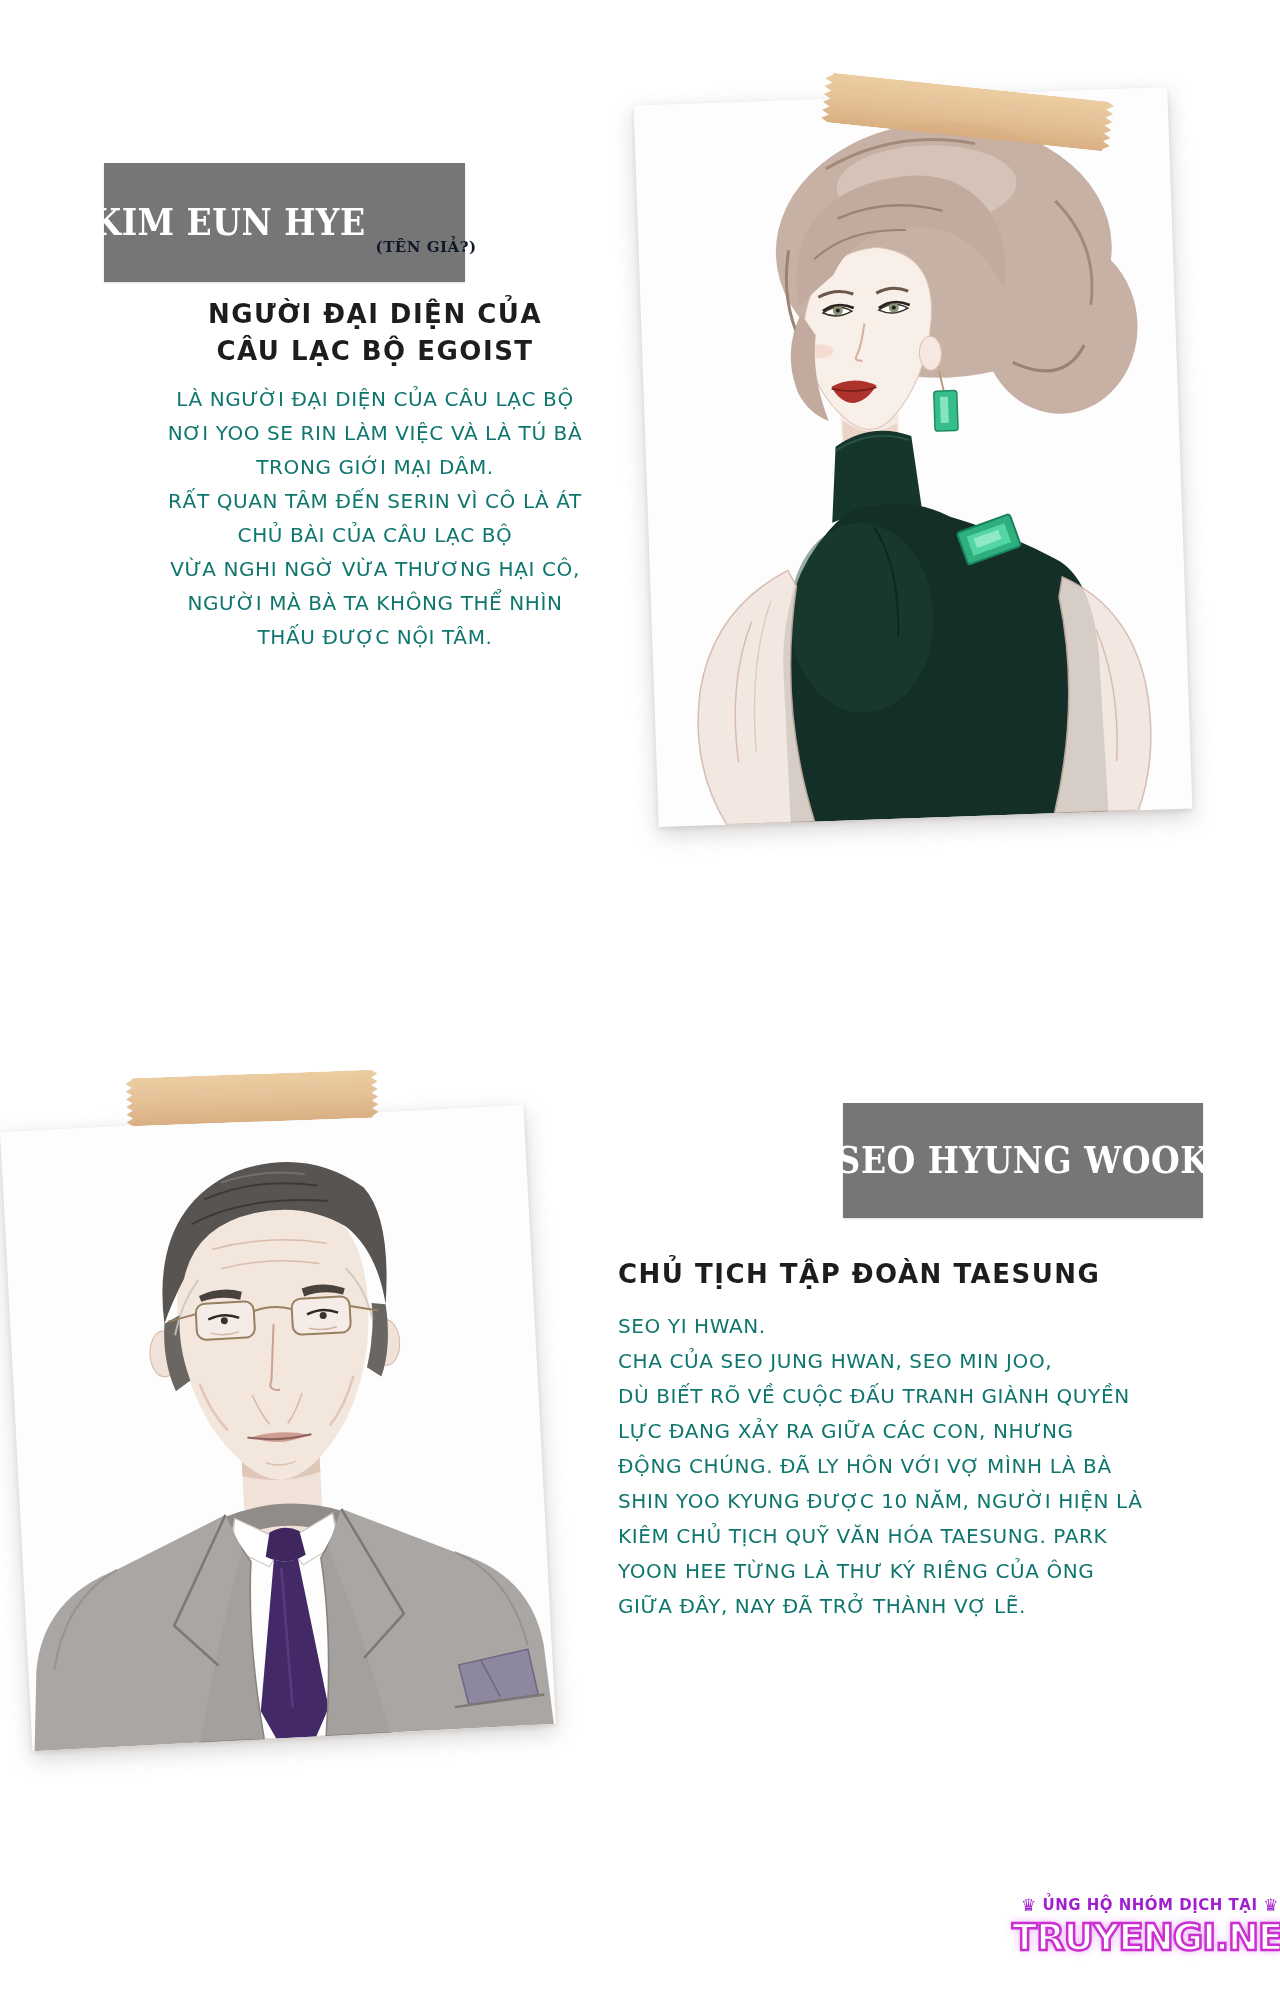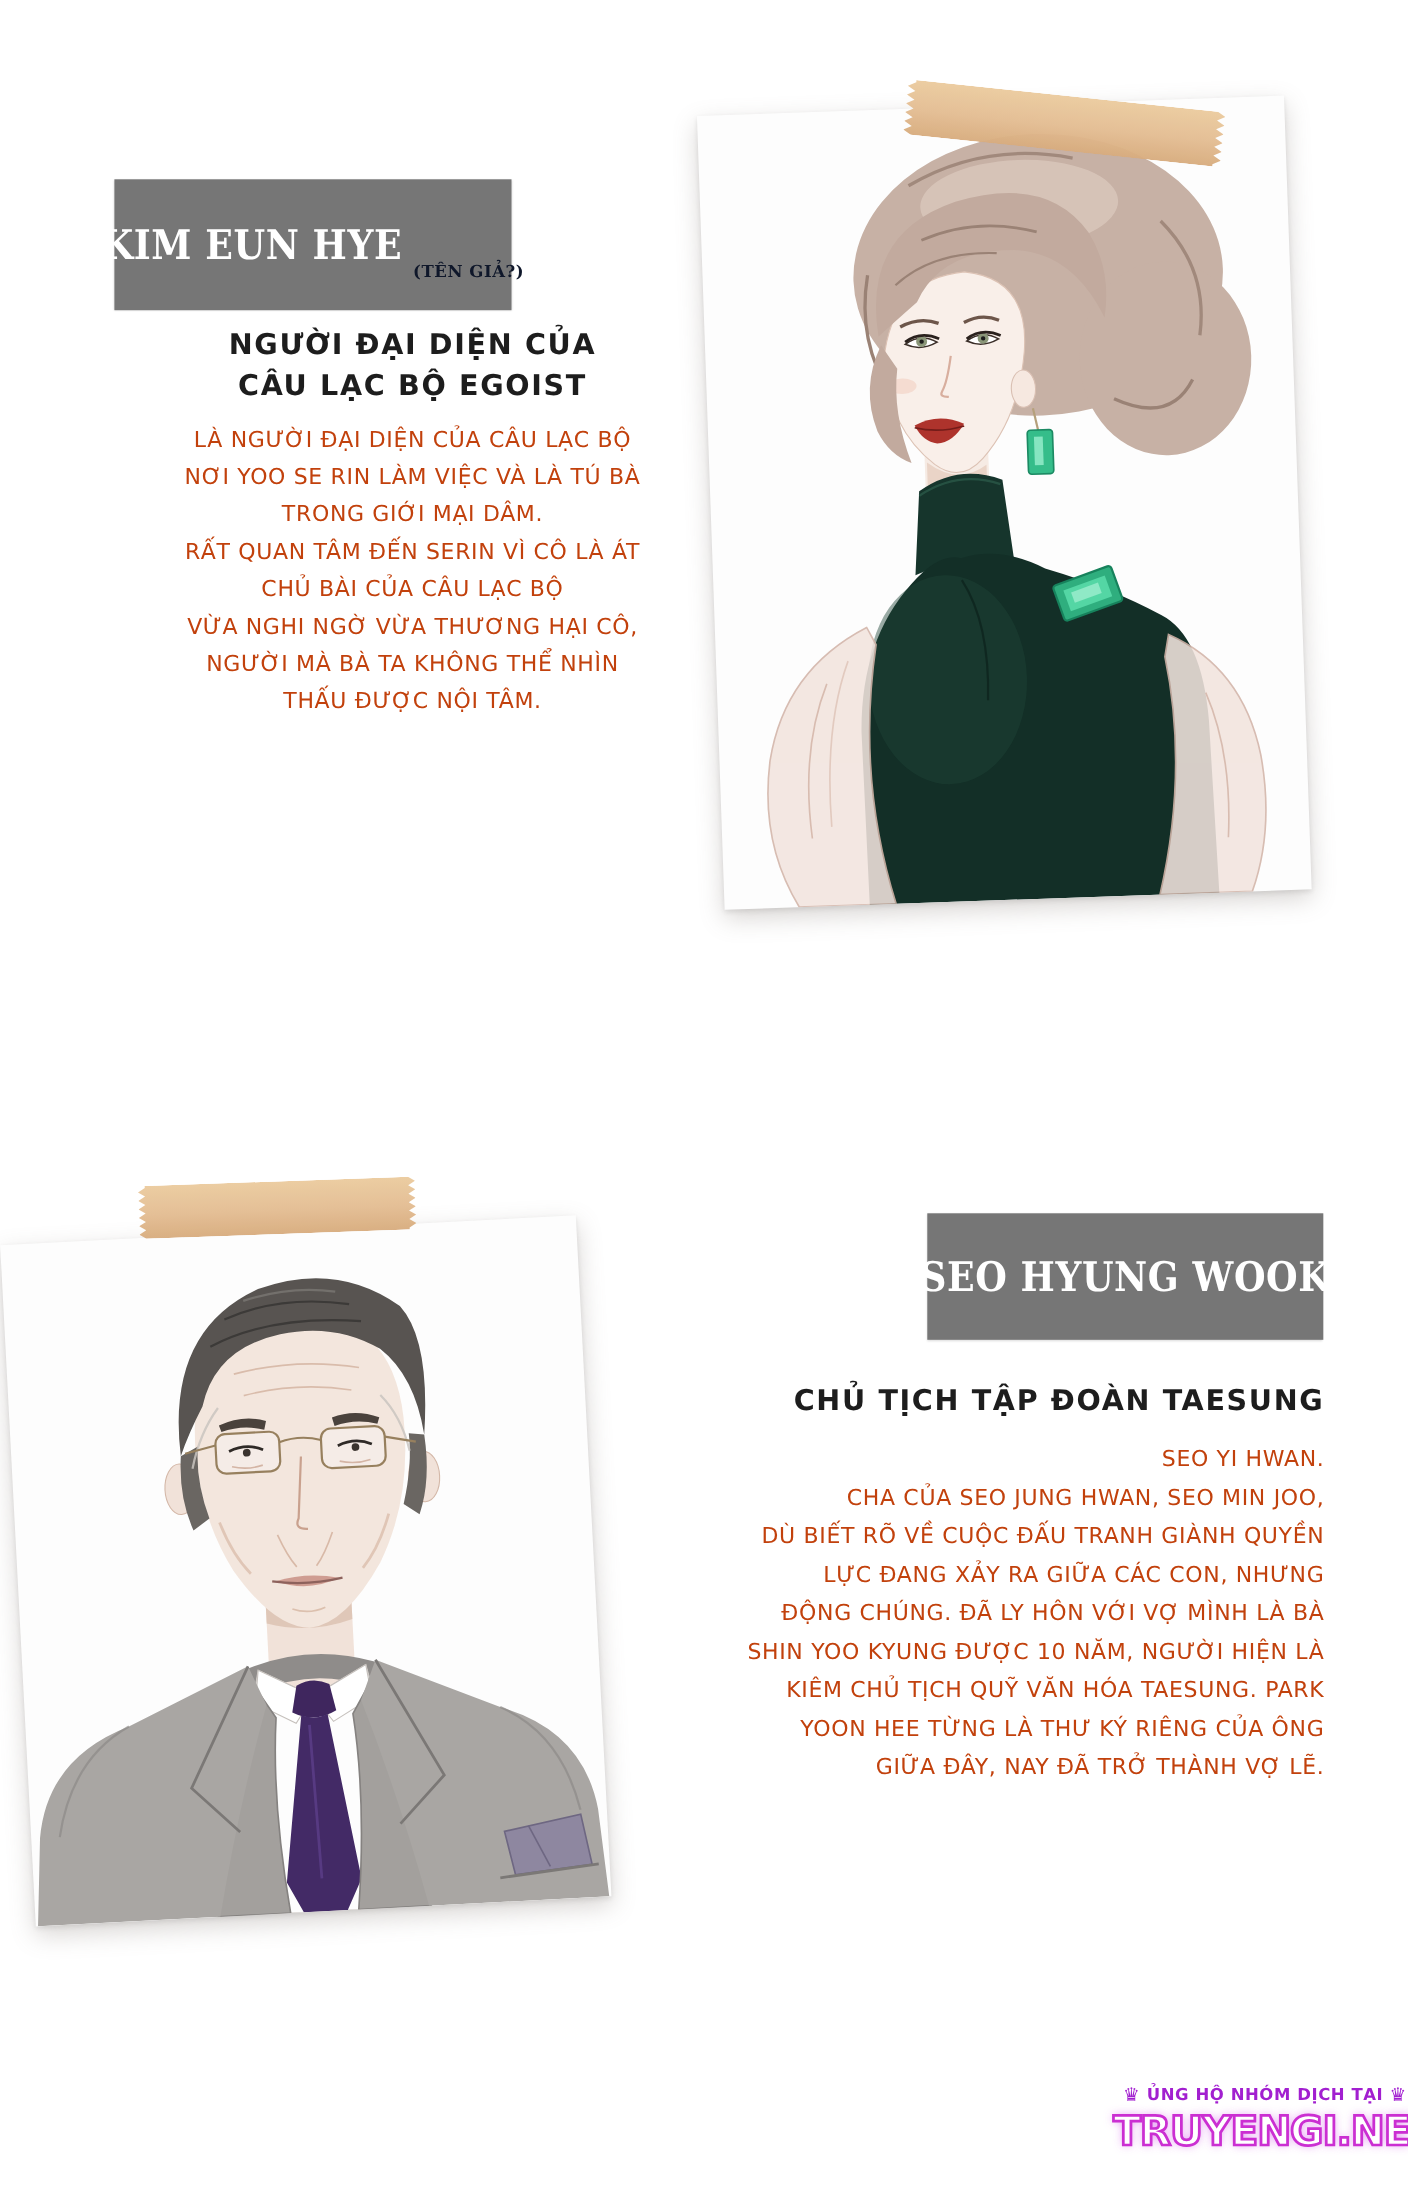--- a/index.html
+++ b/index.html
@@ -29,25 +29,25 @@
     white-space:nowrap;align-self:flex-end;padding-bottom:26px;
   }
   
   .text-col{position:absolute;}
   .text-col .role{
     font-weight:bold;font-size:26px;line-height:37px;letter-spacing:1.5px;
     color:#1d1d1d;
   }
   .text-col .desc{
     margin-top:12px;font-size:20px;line-height:34px;letter-spacing:.6px;
-    color:#c2410c;
+    color:#0f766e;
   }
   .text-col .role div,.text-col .desc div{white-space:nowrap;}
   .text-col.left{left:105px;top:296px;width:540px;text-align:center;}
-  .text-col.right{left:618px;top:1256px;width:586px;text-align:right;}
+  .text-col.right{left:618px;top:1256px;width:586px;}
   .text-col.right .desc{margin-top:16px;line-height:35px;}
   
   .photo-card{
     position:absolute;background:#fdfdfd;
     box-shadow:0 8px 22px rgba(125,115,108,.30),0 2px 5px rgba(0,0,0,.10);
   }
   .photo-card.top{left:646px;top:96px;width:534px;height:722px;transform:rotate(-2deg);}
   .photo-card.bottom{left:16px;top:1118px;width:524px;height:620px;transform:rotate(-3deg);}
   .photo-card svg{position:absolute;left:0;top:0;width:100%;height:100%;}
   

